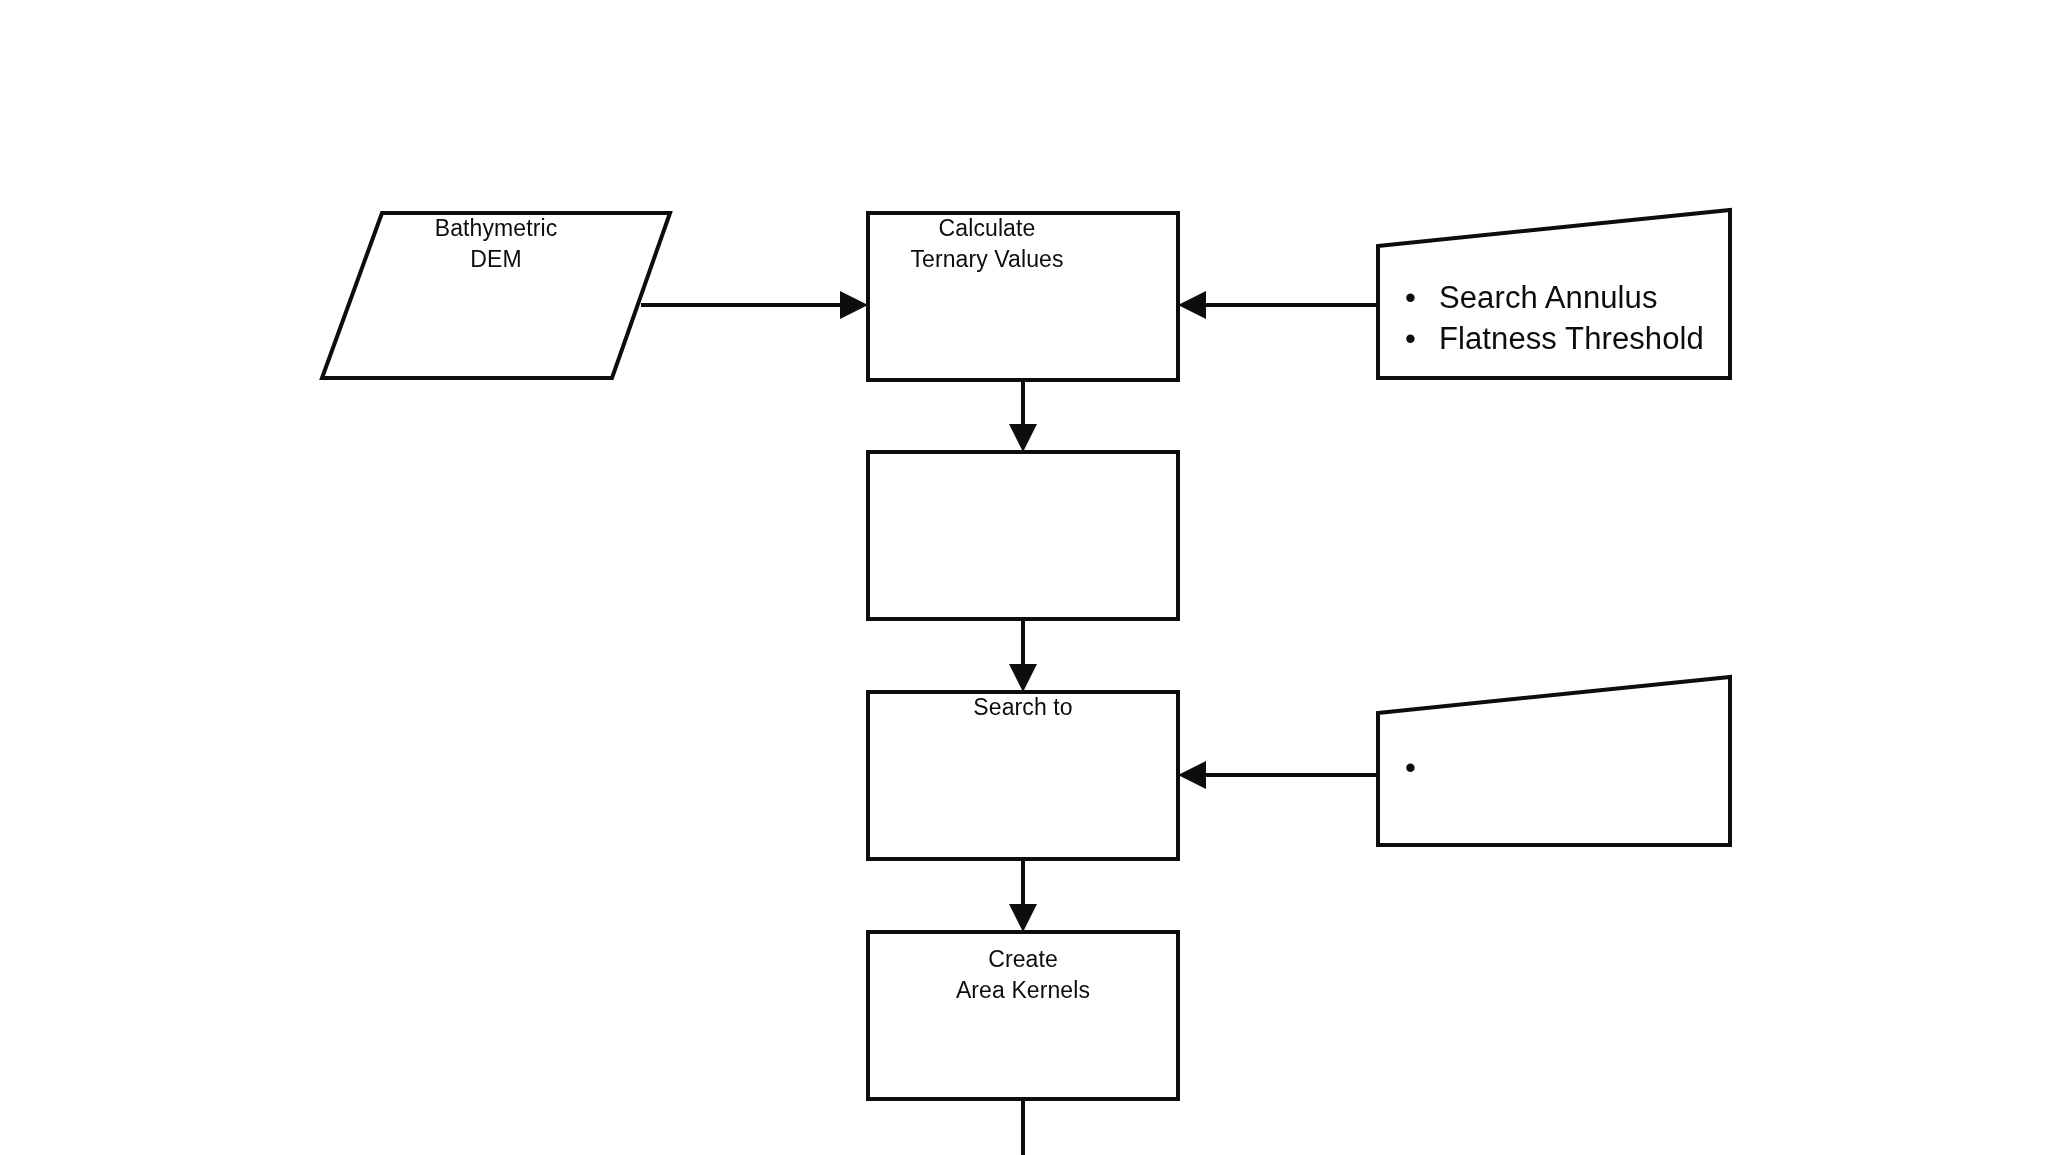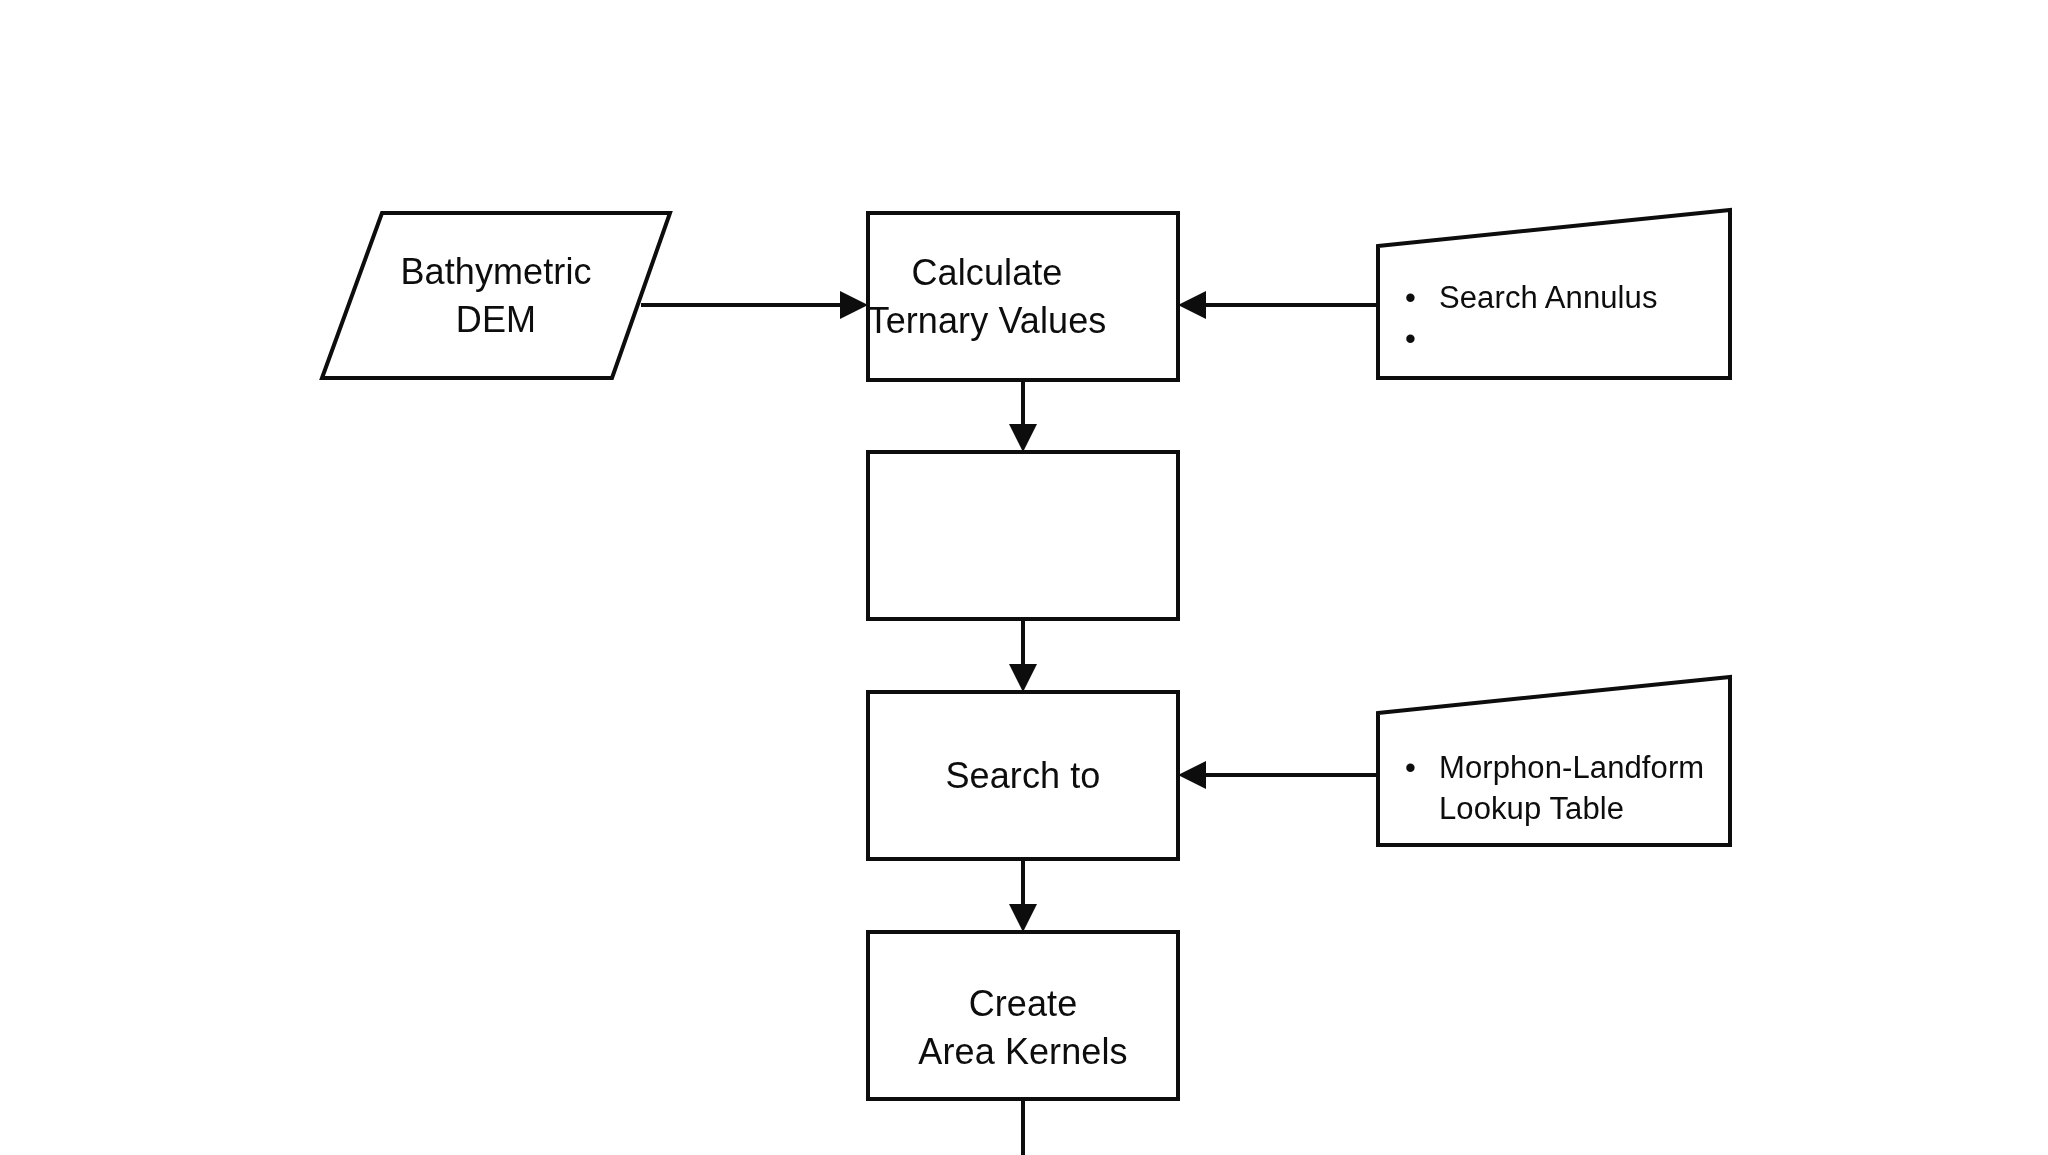--- a/index.html
+++ b/index.html
@@ -38,25 +38,24 @@
   }
   .arrow-head {
     fill: #0d0d0d;
     stroke: none;
   }
   .node-label {
     position: absolute;
     display: flex;
     flex-direction: column;
     align-items: center;
-    justify-content: center;
     text-align: center;
     color: #0d0d0d;
     font-family: "Liberation Sans", sans-serif;
-    font-size: 36px;
+    font-size: 23px;
     line-height: 1.33;
     letter-spacing: 0.1px;
     white-space: pre;
     pointer-events: none;
   }
   .node-label .line {
     display: block;
   }
   .bullet-label {
     position: absolute;
@@ -166,26 +165,25 @@
 
   <div class="bullet-label" style="left:1405px; top:277px; width:320px;">
     <div class="bullet-row">
       <span class="bullet-dot">•</span>
       <span class="bullet-text">
         <span class="line">Search Annulus</span>
       </span>
     </div>
     <div class="bullet-row">
       <span class="bullet-dot">•</span>
+      <span class="bullet-text">
+        <span class="line">Flatness Threshold</span>
+      </span>
     </div>
   </div>
 
   <div class="bullet-label" style="left:1405px; top:747px; width:340px;">
     <div class="bullet-row">
       <span class="bullet-dot">•</span>
-      <span class="bullet-text">
-        <span class="line">Morphon-Landform</span>
-        <span class="line">Lookup Table</span>
-      </span>
     </div>
   </div>
 
 </div>
 
 </body></html>

